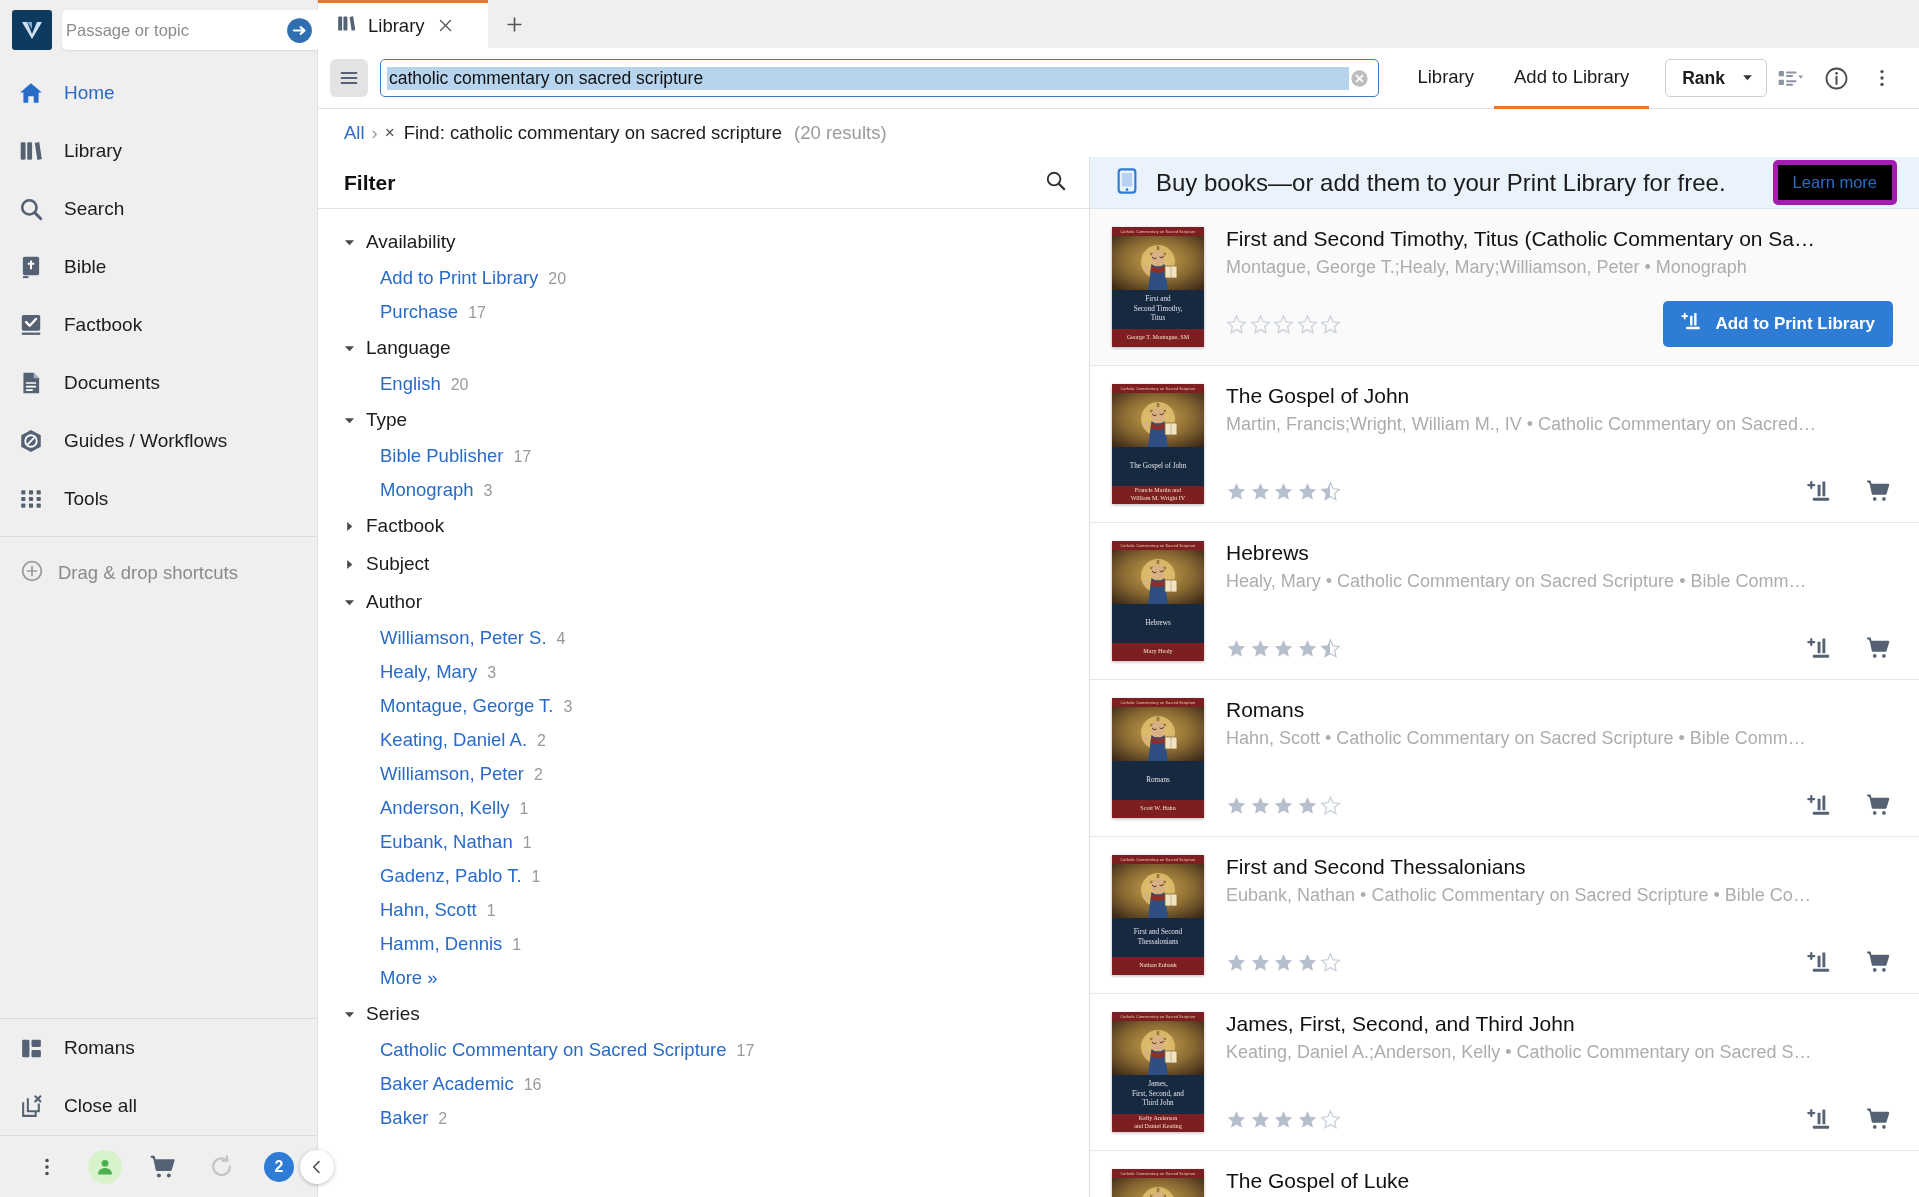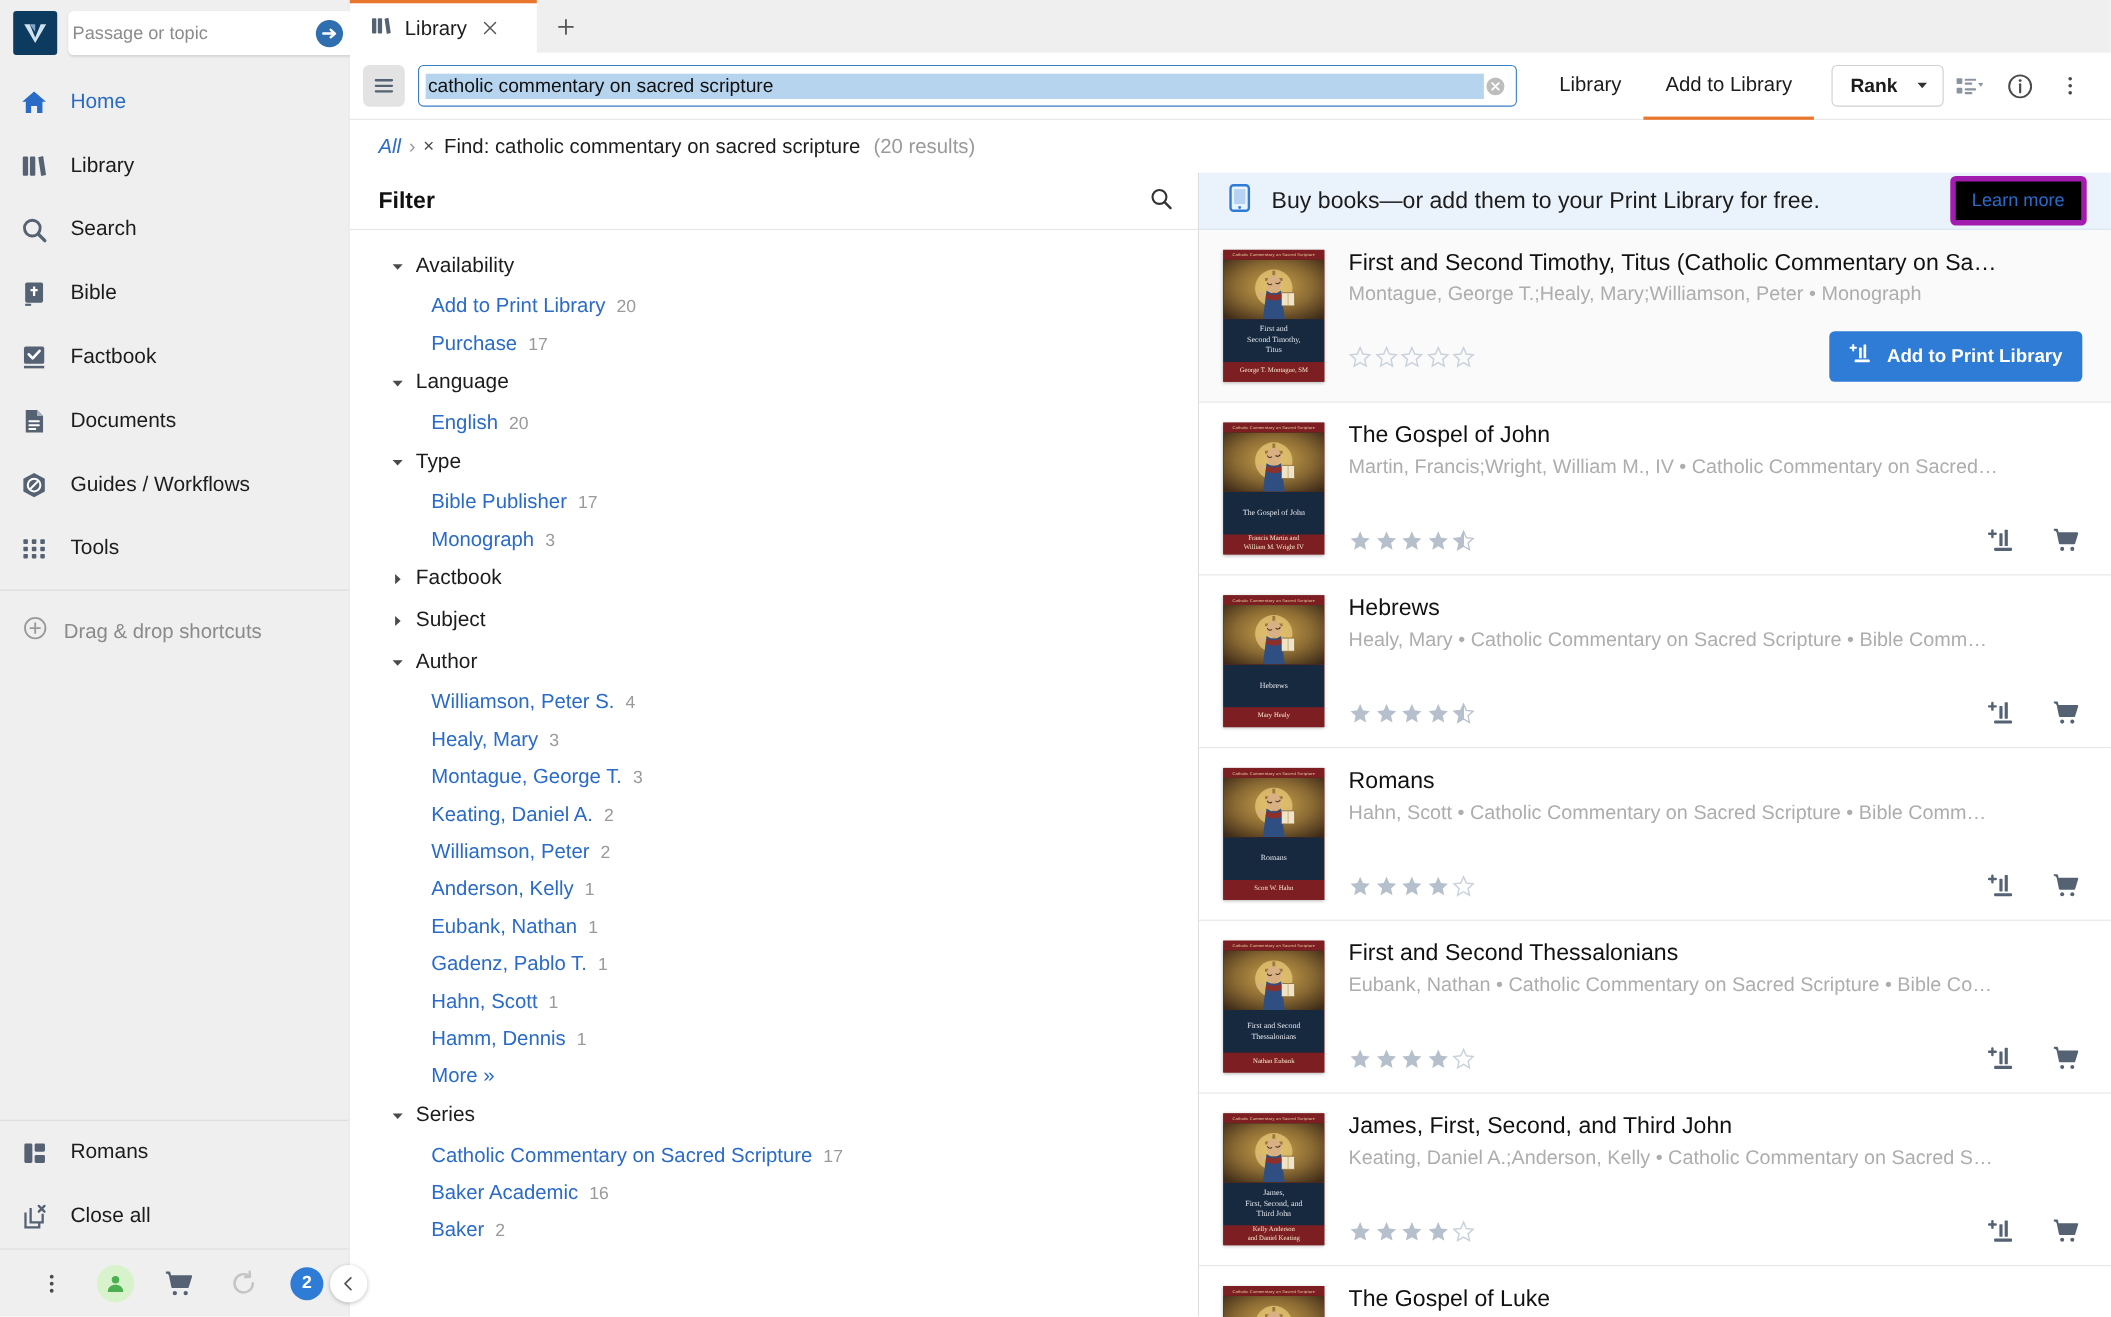--- a/index.html
+++ b/index.html
@@ -125,60 +125,60 @@
     margin-left: 16px; height: 38px; border: 1px solid #cfcfcf; border-radius: 5px;
     display: flex; align-items: center; gap: 16px; padding: 0 12px 0 16px;
     font-size: 17.5px; font-weight: 700; color: #1c1c1c; cursor: pointer; background:#fff;
   }
   .tb-icon { width: 46px; height: 46px; display:flex; align-items:center; justify-content:center; cursor:pointer; }
 
   .breadcrumb {
     height: 48px; display: flex; align-items: center; gap: 0px;
     padding-left: 26px; font-size: 18.5px; background: #fff;
   }
-  .bc-all { color: #2a6bc7; cursor: pointer; font-style: italic; }
+  .bc-all { color: #2a6bc7; cursor: pointer; }
   .bc-sep { color: #9a9a9a; margin: 0 7px; }
   .bc-x { color: #4a4a4a; margin-right: 9px; cursor: pointer; font-size: 17px; }
   .bc-text { color: #1c1c1c; }
   .bc-count { color: #9a9a9a; margin-left: 12px; }
 
   .content { flex: 1; display: flex; min-height: 0; }
 
   
   .filterpanel {
     width: 772px; flex: 0 0 772px; display: flex; flex-direction: column;
     border-right: 1px solid #dedede; min-height: 0; background: #fff;
   }
   .filter-head {
     height: 52px; display: flex; align-items: center; justify-content: space-between;
     padding: 0 22px 0 26px; border-bottom: 1px solid #e4e4e4;
   }
   .filter-title { font-size: 21px; font-weight: 700; color: #111; }
-  .filter-body { flex: 1; overflow-y: auto; padding: 14px 0 26px 0; position: relative; margin-left: 12px; }
+  .filter-body { flex: 1; overflow-y: auto; padding: 14px 0 26px 0; position: relative; }
   .filter-body::-webkit-scrollbar { width: 12px; }
   .filter-body::-webkit-scrollbar-thumb { background: #bcbcbc; border-radius: 6px; border: 3px solid #fff; }
 
   .fgroup-head {
     display: flex; align-items: center; gap: 11px; padding: 8px 0 8px 26px; cursor: pointer;
   }
   .caret { width: 11px; flex: 0 0 11px; display:flex; align-items:center; justify-content:center; }
   .fgroup-label { font-size: 19px; color: #1c1c1c; }
   .fitem {
     padding: 6px 0 6px 62px; display: flex; align-items: baseline; gap: 10px; cursor: pointer;
   }
   .fitem .fname { font-size: 18.5px; color: #2a6bc7; }
   .fitem .fcount { font-size: 16px; color: #9a9a9a; }
 
   
   .results { flex: 1; display: flex; flex-direction: column; min-width: 0; min-height: 0; background:#fff; }
   .promo {
     height: 52px; background: #eaf2fb; display: flex; align-items: center;
     padding: 0 22px 0 26px; gap: 18px; border-bottom: 1px solid #dbe6f3;
   }
-  .promo-text { flex: 1; font-size: 21px; color: #1c1c1c; }
+  .promo-text { flex: 1; font-size: 24px; color: #1c1c1c; }
   .learn-btn {
     border: 5px solid #a21caf; border-radius: 5px; color: #2a6bc7;
     font-size: 16.5px; font-weight: 400; padding: 8px 15px; cursor: pointer; background: #000000;
   }
   .results-list { flex: 1; overflow-y: auto; }
   .results-list::-webkit-scrollbar { width: 12px; }
   .results-list::-webkit-scrollbar-thumb { background: #bcbcbc; border-radius: 6px; border: 3px solid #fff; }
 
   .rrow {
     display: flex; padding: 18px 26px 18px 22px; gap: 22px;

